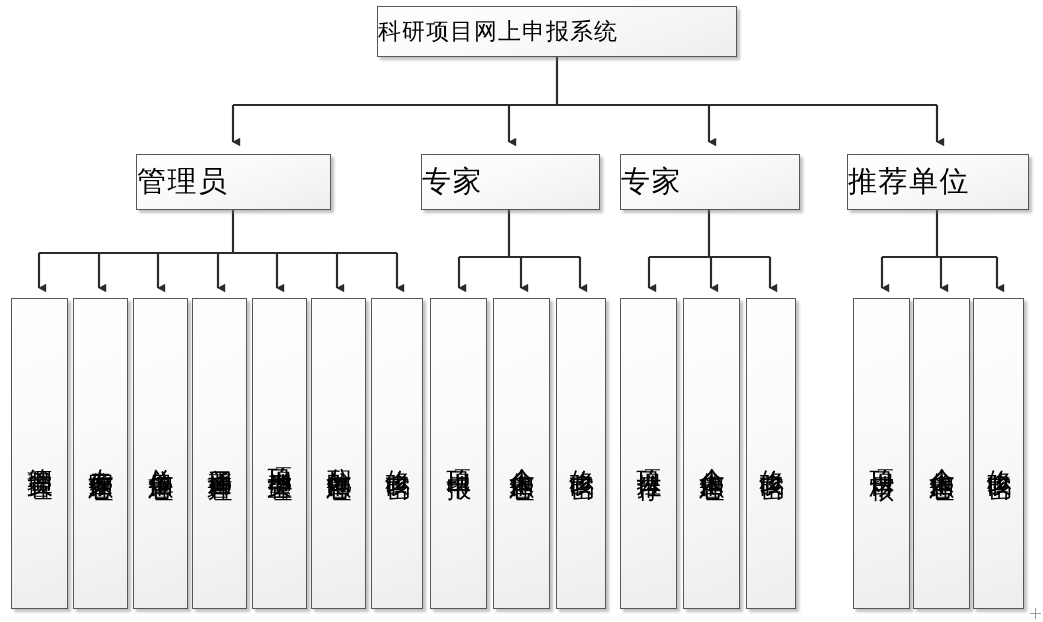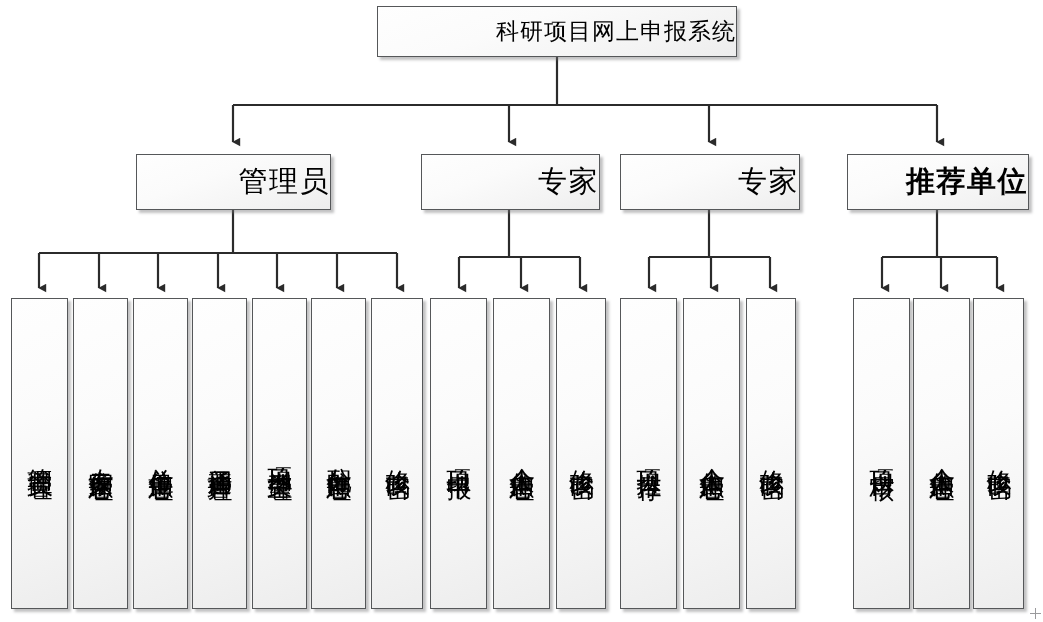--- a/index.html
+++ b/index.html
@@ -30,21 +30,21 @@
 
   
   .node {
     position: absolute;
     box-sizing: border-box;
     border: 1.3px solid #555759;
     background: linear-gradient(160deg, #fefefe 0%, #fbfbfb 38%, #f3f3f3 78%, #ededed 100%);
     box-shadow: 2.5px 2.5px 2.5px rgba(120,120,122,0.45);
     display: flex;
     align-items: center;
-    justify-content: flex-end;
+    justify-content: flex-start;
     color: #000000;
   }
 
   .node-label {
     display: block;
     text-align: center;
     line-height: 1.08;
     letter-spacing: 0.5px;
   }
 
@@ -170,21 +170,21 @@
   </div>
 
   <div class="node role" style="left:421px; width:179px;">
     <span class="node-label">专家</span>
   </div>
 
   <div class="node role" style="left:620px; width:180px;">
     <span class="node-label">专家</span>
   </div>
 
-  <div class="node role" style="left:847px; width:182px;font-weight:bold;">
+  <div class="node role" style="left:847px; width:182px;">
     <span class="node-label">推荐单位</span>
   </div>
 
   <div class="node leaf" style="left:11px; width:57px;">
     <span class="node-label">管理员管理</span>
   </div>
   <div class="node leaf" style="left:73px; width:55px;">
     <span class="node-label">专家信息管理</span>
   </div>
   <div class="node leaf" style="left:133px; width:55px;">

